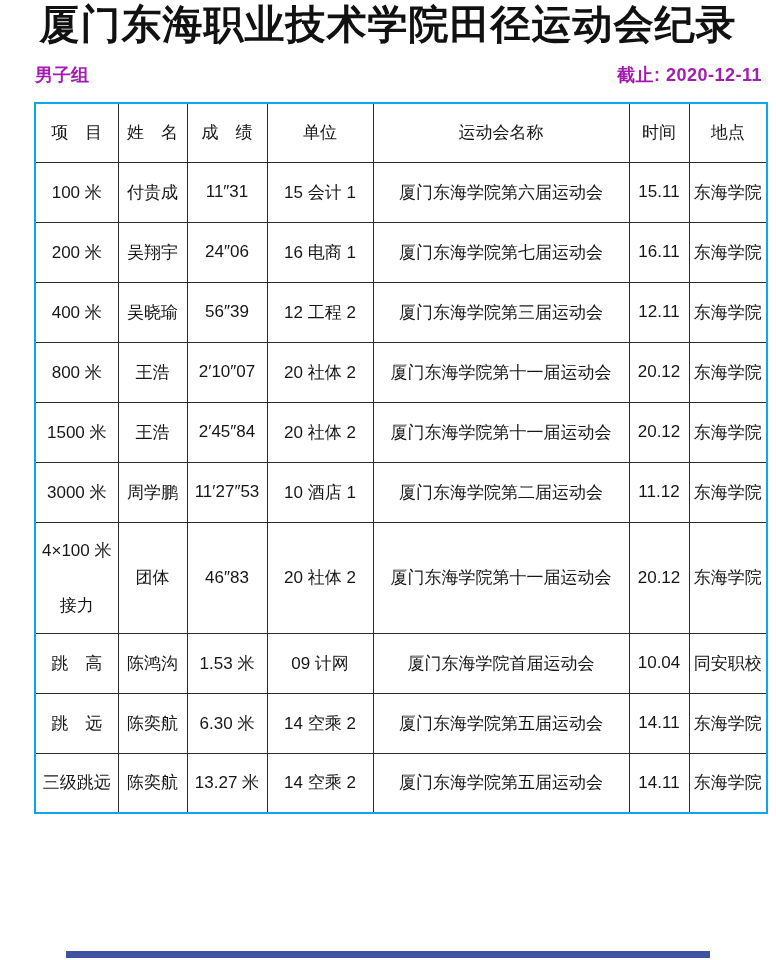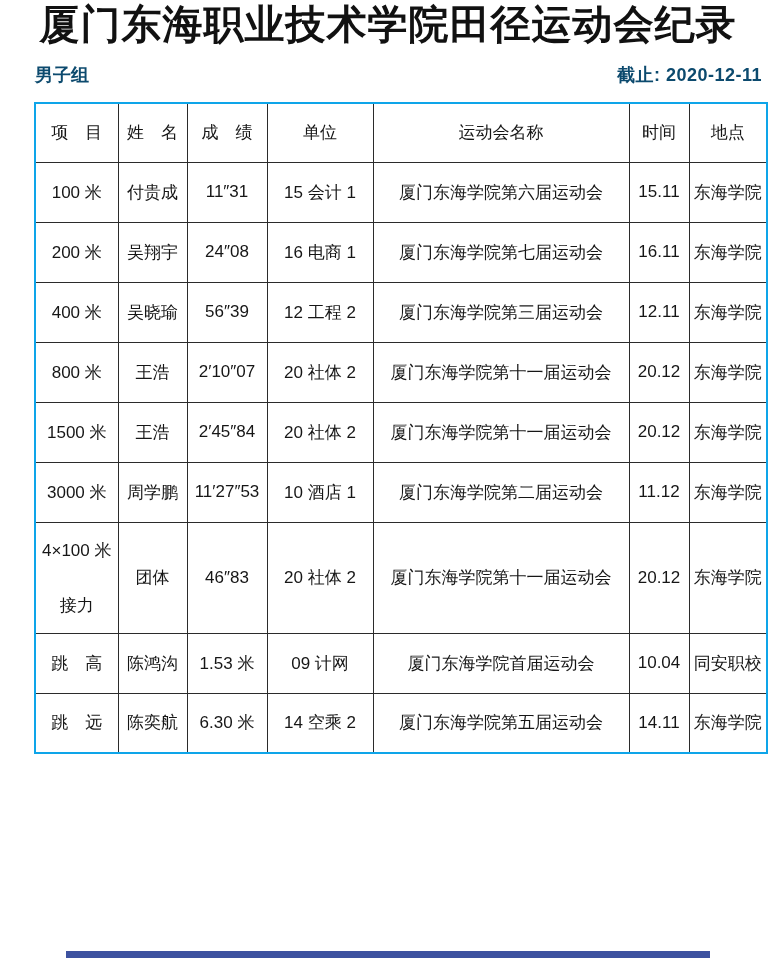--- a/index.html
+++ b/index.html
@@ -20,21 +20,21 @@
     line-height: 36px;
     color: #111;
   }
   .subhead {
     display: flex;
     justify-content: space-between;
     align-items: baseline;
     margin: 21px 14px 0 35px;
     font-size: 18px;
     font-weight: 700;
-    color: #0c4a6e;
+    color: #a21caf;
   }
   .subhead .right { letter-spacing: 0.5px; }
   table.records {
     border-collapse: collapse;
     table-layout: fixed;
     width: 732px;
     margin: 15px 0 0 34px;
     border: 2px solid #0ea5e9;
   }
   table.records th, table.records td {
@@ -103,21 +103,21 @@
     <td>11″31</td>
     <td>15 会计 1</td>
     <td>厦门东海学院第六届运动会</td>
     <td>15.11</td>
     <td>东海学院</td>
   </tr>
 
   <tr class="h-std">
     <td>200 米</td>
     <td>吴翔宇</td>
-    <td>24″08</td>
+    <td>24″06</td>
     <td>16 电商 1</td>
     <td>厦门东海学院第七届运动会</td>
     <td>16.11</td>
     <td>东海学院</td>
   </tr>
 
   <tr class="h-std">
     <td>400 米</td>
     <td>吴晓瑜</td>
     <td>56″39</td>
@@ -183,17 +183,26 @@
   <tr class="h-std">
     <td>跳　远</td>
     <td>陈奕航</td>
     <td>6.30 米</td>
     <td>14 空乘 2</td>
     <td>厦门东海学院第五届运动会</td>
     <td>14.11</td>
     <td>东海学院</td>
   </tr>
 
+  <tr class="h-std">
+    <td>三级跳远</td>
+    <td>陈奕航</td>
+    <td>13.27 米</td>
+    <td>14 空乘 2</td>
+    <td>厦门东海学院第五届运动会</td>
+    <td>14.11</td>
+    <td>东海学院</td>
+  </tr>
 
 </tbody>
   </table>
 
 <div class="accent-bar" style="background: rgb(61, 82, 160);"></div>
 
 </body></html>

